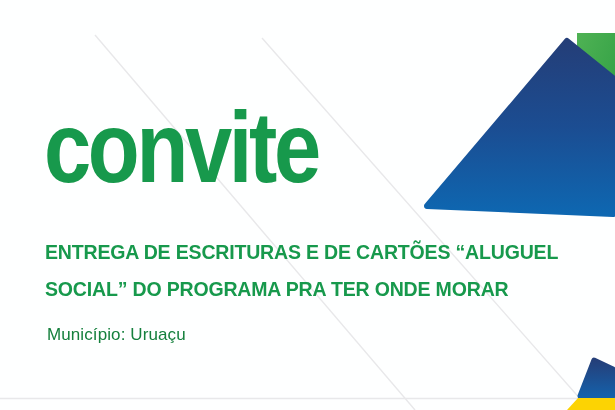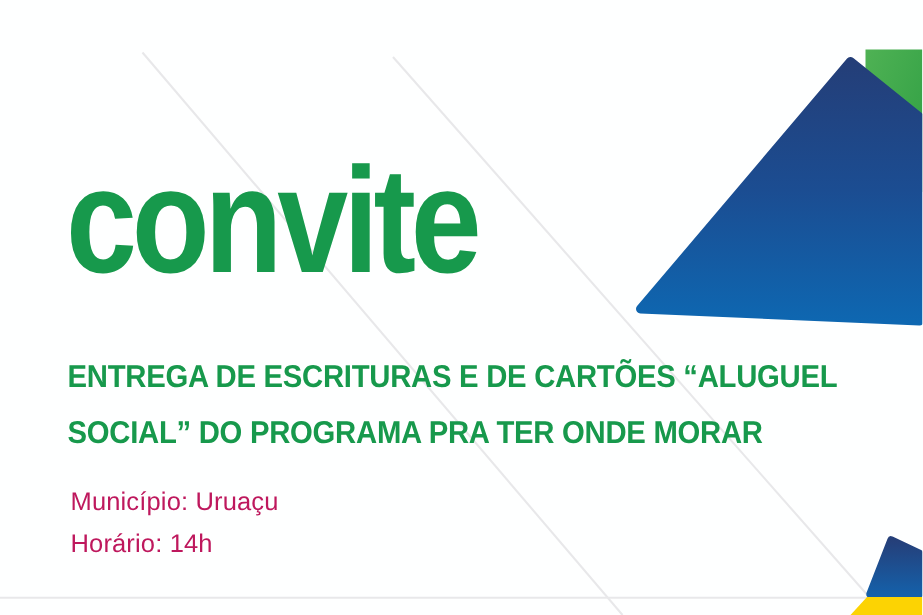--- a/index.html
+++ b/index.html
@@ -47,21 +47,21 @@
     line-height: 37px;
     letter-spacing: -0.2px;
     transform: scaleX(0.93);
     transform-origin: 0 0;
   }
   .headline .hl-line { white-space: nowrap; }
   .details {
     position: absolute;
     left: 47px;
     top: 321px;
-    color: #be185d;
+    color: #15803d;
     font-size: 17px;
     line-height: 28.4px;
     letter-spacing: 0.1px;
   }
   .details .detail-line { white-space: nowrap; }
 </style>
 </head>
 <body>
 
 <div class="canvas">
@@ -100,16 +100,15 @@
 
   <div class="title">convite</div>
 
   <div class="headline">
     <div class="hl-line">ENTREGA DE ESCRITURAS E DE CARTÕES “ALUGUEL</div>
     <div class="hl-line">SOCIAL” DO PROGRAMA PRA TER ONDE MORAR</div>
   </div>
 
   <div class="details">
     <div class="detail-line">Município: Uruaçu</div>
-    <div class="detail-line">Horário: 14h</div>
   </div>
 
 </div>
 
 </body></html>

